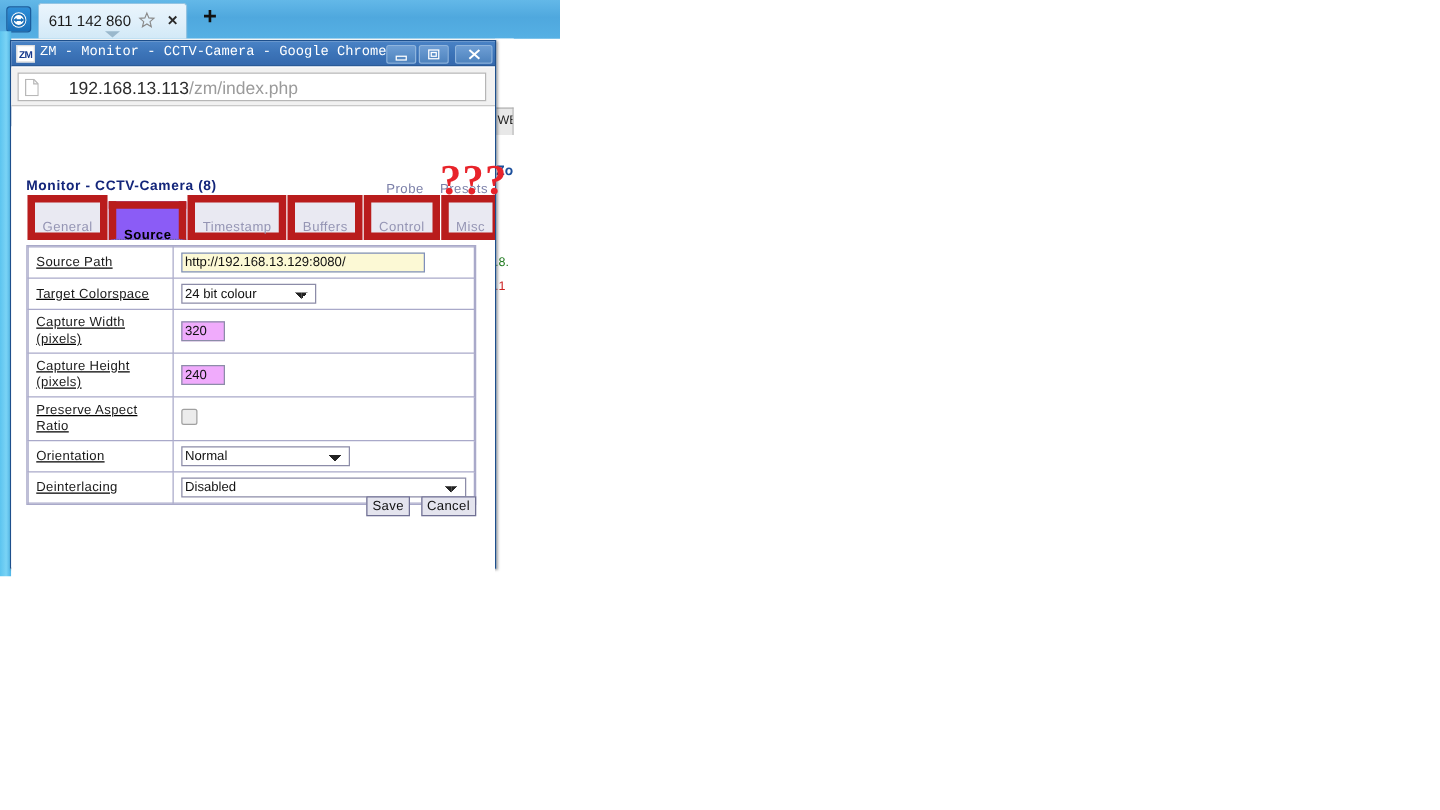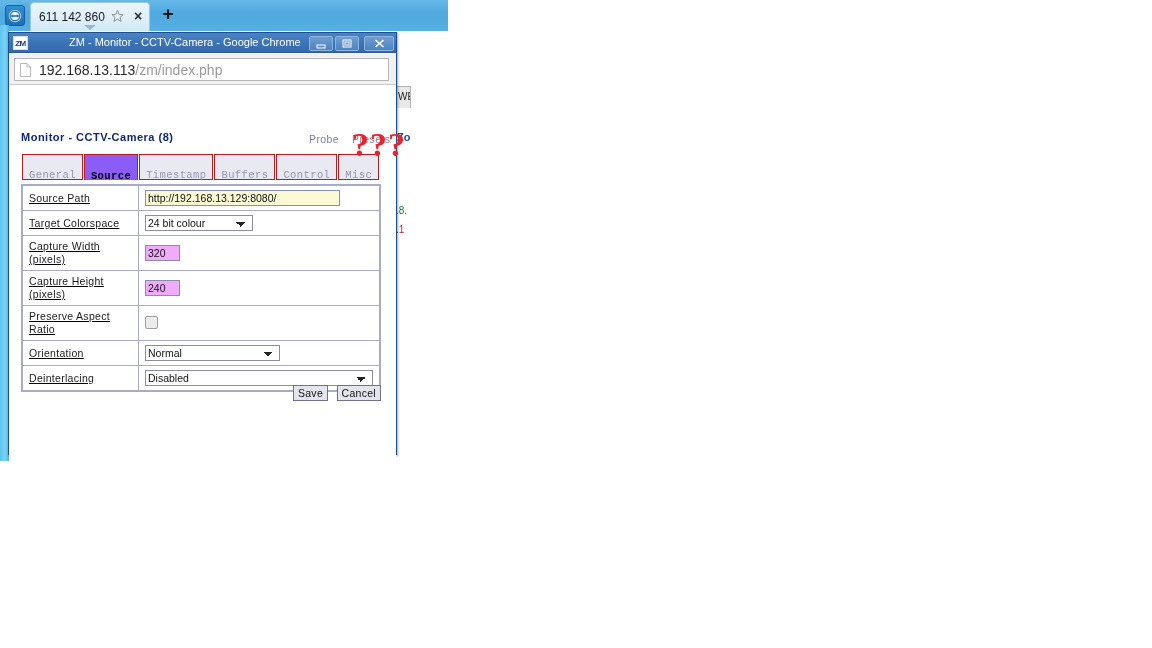--- a/index.html
+++ b/index.html
@@ -192,22 +192,21 @@
     color: #17398c;
     letter-spacing: -0.5px;
     font-family: "Liberation Sans", sans-serif;
   }
   #chrome-title {
     position: absolute;
     left: 23px; top: 3px;
     font-size: 11px;
     color: #ffffff;
     white-space: nowrap;
-    font-family: Liberation Sans, sans-serif;
-    margin-left: 37px;
+    font-family: Liberation Mono, monospace;
   }
   .winbtn {
     position: absolute;
     top: 3px;
     width: 24px; height: 15px;
     background: linear-gradient(to bottom, #6e9ed4 0%, #4e83be 100%);
     border: 1px solid #8fb5dd;
     box-sizing: border-box;
     border-radius: 2px;
     display: flex;
@@ -234,32 +233,32 @@
     border: 1px solid #b6b6b6;
     box-sizing: border-box;
   }
   #omnibox-pageicon {
     position: absolute;
     left: 5px; top: 4px;
     width: 11px; height: 14px;
   }
   #omnibox-text {
     position: absolute;
-    left: 24px; top: 3px;
+    left: 40px; top: 3px;
     font-size: 14px;
     color: #2b2b2b;
     white-space: nowrap;
     font-family: "Liberation Sans", sans-serif;
     text-align: center;
   }
   #omnibox-text .dim { color: #9b9b9b; }
 
   #chrome-viewport {
     position: absolute;
-    left: 0; top: 56px;
+    left: 0; top: 68px;
     width: 100%;
     height: 369px;
     background: #ffffff;
     overflow: hidden;
   }
 
   
   #zm-header {
     position: absolute;
     left: 12px; top: 42px;
@@ -290,31 +289,31 @@
 
   #zm-tabs {
     position: absolute;
     left: 13px; top: 70px;
     height: 21px;
     display: flex;
     align-items: flex-end;
   }
   .zm-tab {
     height: 19px;
-    border: 1px solid #b91c1c;
+    border: 6px solid #b91c1c;
     box-sizing: border-box;
     font-size: 10.5px;
     letter-spacing: 0.4px;
     padding: 12px 6px;
     line-height: 17px;
     background: #e9e9f2;
     color: #9595b4;
     margin-right: 1px;
     white-space: nowrap;
-    font-family: Liberation Mono, monospace;
+    font-family: Liberation Sans, sans-serif;
   }
   .zm-tab.active {
     background: #8b5cf6;
     color: #000000;
     font-weight: bold;
     border-bottom: 1px dotted #6a6a8a;
     height: 20px;
     line-height: 18px;
   }
 

